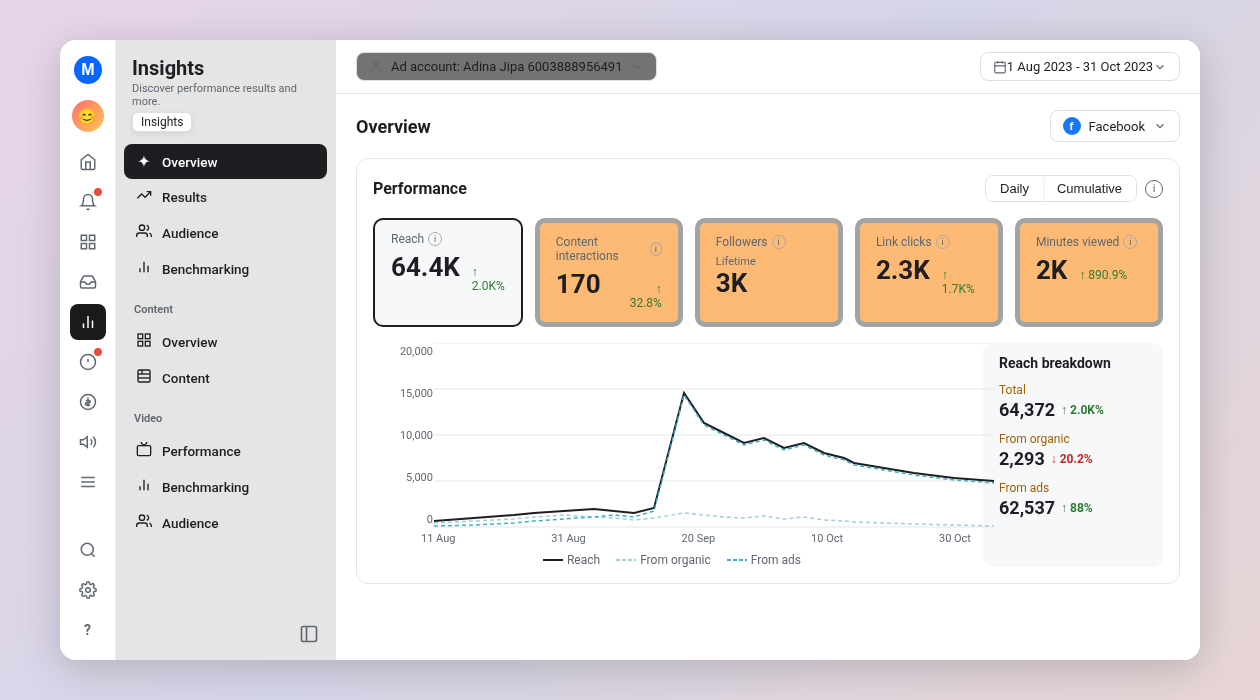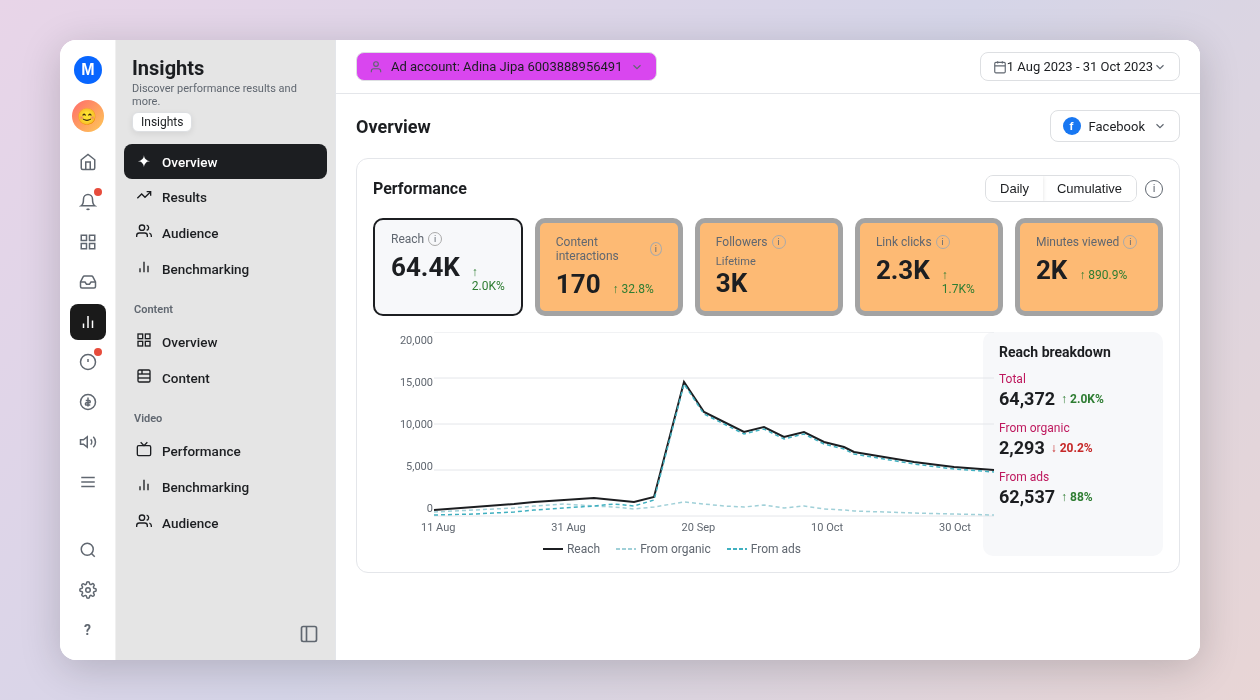--- a/index.html
+++ b/index.html
@@ -143,21 +143,21 @@
       align-items: center;
       padding: 12px 20px;
       border-bottom: 1px solid #e4e6ea;
       gap: 12px;
       background: #fff;
     }
     .account-selector {
       display: flex;
       align-items: center;
       gap: 8px;
-      background: #d946ef;
+      background: #737373;
       border: 1px solid #dddfe2;
       border-radius: 8px;
       padding: 6px 12px;
       cursor: pointer;
       font-size: 13px;
       color: #1c1e21;
     }
     .topbar-right {
       margin-left: auto;
       display: flex;
@@ -348,21 +348,21 @@
       font-size: 14px;
       font-weight: 700;
       color: #1c1e21;
       margin-bottom: 12px;
     }
     .breakdown-row {
       margin-bottom: 12px;
     }
     .breakdown-label {
       font-size: 12px;
-      color: #be185d;
+      color: #a16207;
       margin-bottom: 2px;
     }
     .breakdown-value {
       font-size: 18px;
       font-weight: 700;
       color: #1c1e21;
       display: flex;
       align-items: center;
       gap: 6px;
     }
@@ -646,21 +646,21 @@
               <span class="metric-value">64.4K</span>
               <span class="metric-change up">↑ 2.0K%</span>
             </div>
           </div>
 
           <div class="metric-card">
             <div class="metric-label">
               <span>Content interactions</span>
               <span class="info-dot">i</span>
             </div>
-            <div style="display:flex;align-items:baseline;gap:6px;">
+            <div style="display:flex;align-items:baseline;gap:18px;text-align:right;">
               <span class="metric-value">170</span>
               <span class="metric-change up">↑ 32.8%</span>
             </div>
           </div>
 
           <div class="metric-card">
             <div class="metric-label">
               <span>Followers</span>
               <span class="info-dot">i</span>
             </div>

